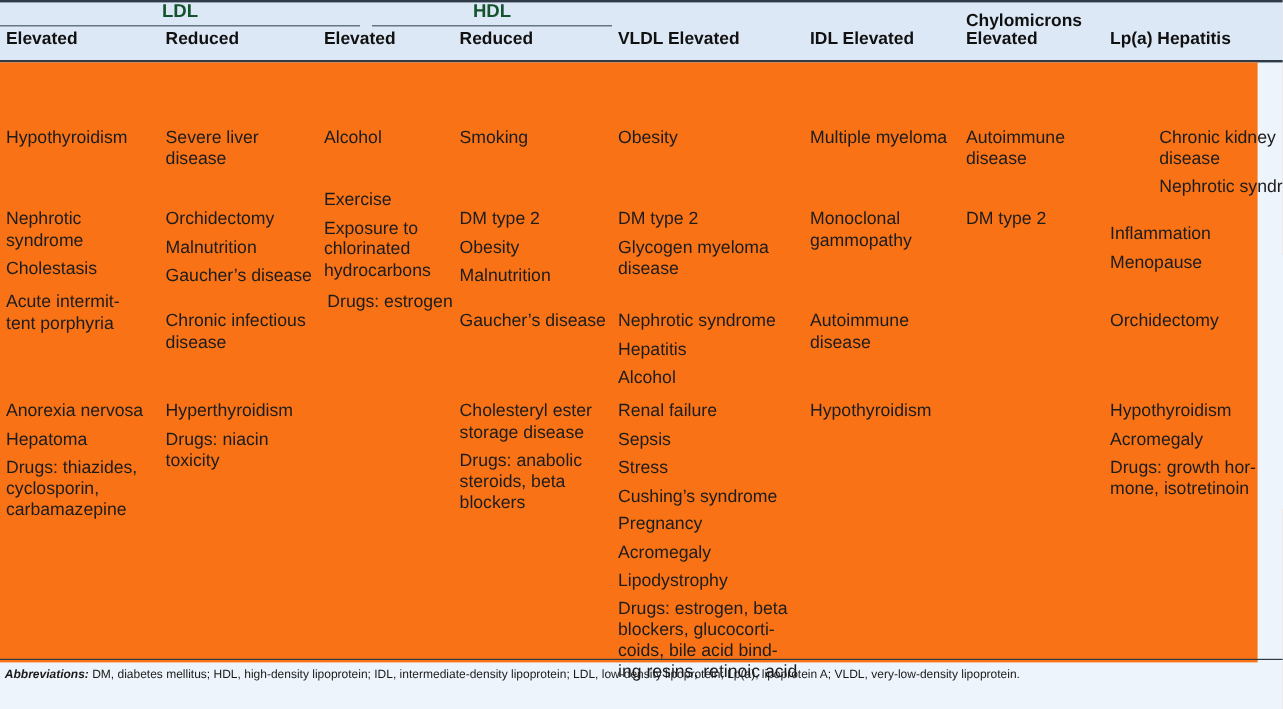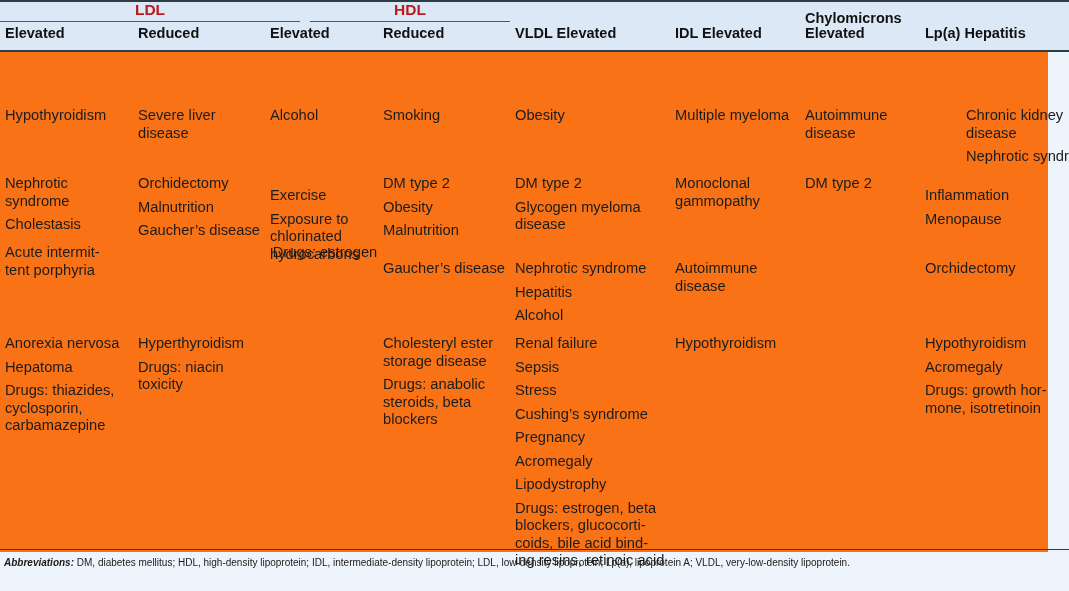--- a/index.html
+++ b/index.html
@@ -35,21 +35,21 @@
 
   .group-row {
     position: relative;
     height: 24px;
   }
   .group-label {
     position: absolute;
     top: 1px;
     font-size: 15.5px;
     font-weight: bold;
-    color: #b91c1c;
+    color: #14532d;
     text-align: center;
   }
   .group-rule {
     position: absolute;
     top: 21px;
     height: 0;
     border-top: 1.6px solid #4a5a6a;
   }
 
   .colhead-row {
@@ -178,28 +178,31 @@
         <span class="entry">Drugs: thiazides, cyclosporin, carbamazepine</span>
       </div>
       <div class="cell" style="left: 138px; width: 128px; top: 55px;">
         <span class="entry">Severe liver disease</span>
       </div>
       <div class="cell" style="left: 138px; width: 128px; top: 123px;">
         <span class="entry">Orchidectomy</span>
         <span class="entry">Malnutrition</span>
         <span class="entry">Gaucher’s disease</span>
       </div>
+      <div class="cell" style="left: 138px; width: 128px; top: 208px;">
+        <span class="entry">Chronic infectious disease</span>
+      </div>
       <div class="cell" style="left: 138px; width: 128px; top: 283px;">
         <span class="entry">Hyperthyroidism</span>
         <span class="entry">Drugs: niacin toxicity</span>
       </div>
       <div class="cell" style="left: 270px; width: 110px; top: 55px;">
         <span class="entry">Alcohol</span>
       </div>
-      <div class="cell" style="left: 270px; width: 110px; top: 135px;">
+      <div class="cell" style="left: 270px; width: 110px; top: 107px;">
         <span class="entry">Exercise</span>
         <span class="entry">Exposure to chlorinated hydrocarbons</span>
       </div>
       <div class="cell" style="left: 270px; width: 110px; top: 192px; text-align: center;">
         <span class="entry">Drugs: estrogen</span>
       </div>
       <div class="cell" style="left: 383px; width: 128px; top: 55px;">
         <span class="entry">Smoking</span>
       </div>
       <div class="cell" style="left: 383px; width: 128px; top: 123px;">

